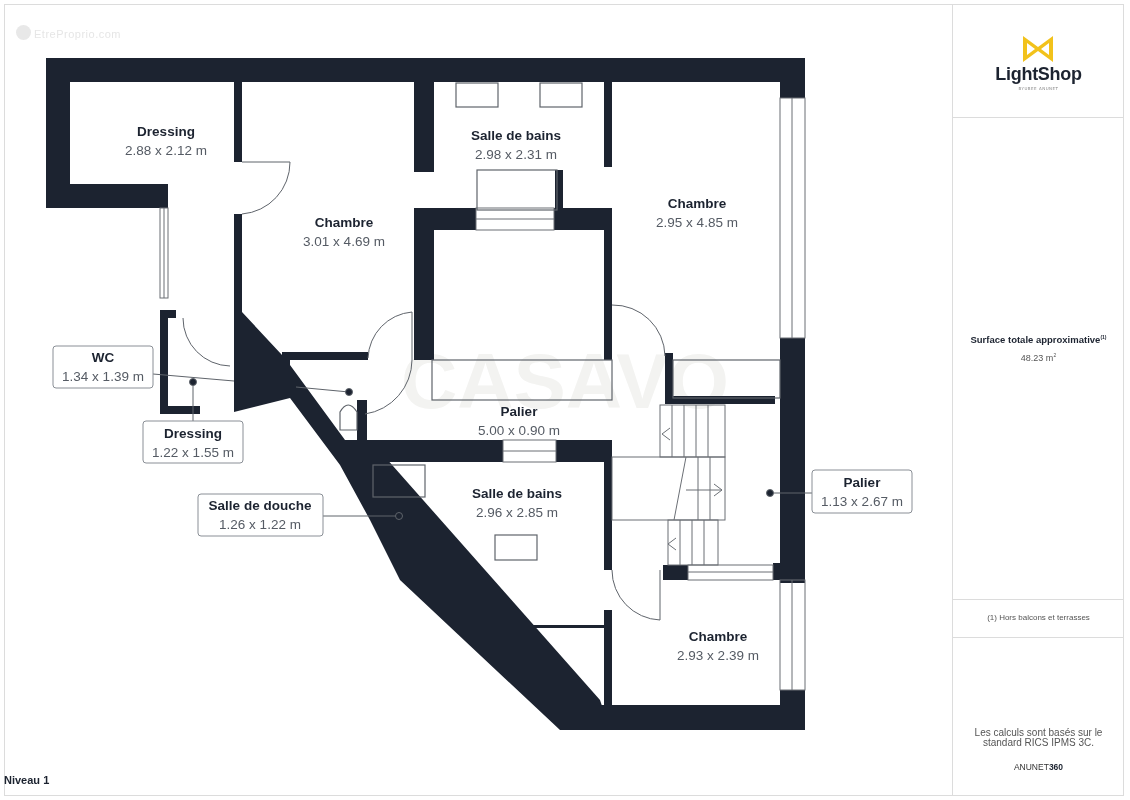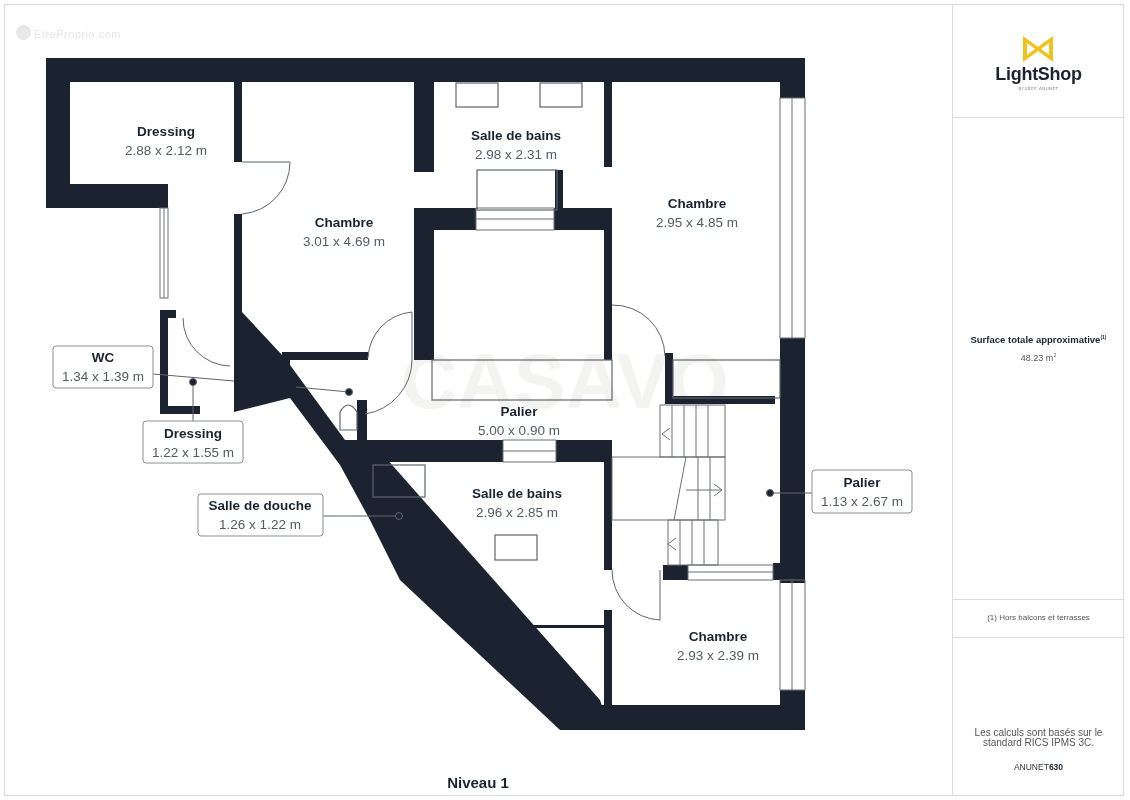--- a/index.html
+++ b/index.html
@@ -19,21 +19,21 @@
   .surface-title sup { font-size:5px; }
   .surface-value { position:absolute; left:0; width:100%; top:234px; font-size:9px; color:#555; font-family:"Liberation Sans", sans-serif; }
   .surface-value sup { font-size:5px; }
   .note-text { position:absolute; left:0; width:100%; top:13px; font-size:8px; color:#555; font-family:"Liberation Sans", sans-serif; }
   .disc-text { position:absolute; left:14px; right:14px; top:22px; font-size:7.2px; line-height:10.2px; color:#555; font-family:"Liberation Sans", sans-serif; }
   .disc-text2 { position:absolute; left:14px; right:14px; top:90px; font-size:10px; line-height:10.2px; color:#555; font-family:"Liberation Sans", sans-serif; }
   .brand { position:absolute; left:0; width:100%; top:124px; font-size:8.5px; color:#333; font-family:"Liberation Sans", sans-serif; }
   .brand b { font-weight:bold; color:#1c2330; }
   .watermark { position:absolute; left:16px; top:25px; font-family:"Liberation Sans", sans-serif; font-size:11px; color:#e6e6e6; letter-spacing:0.5px; }
   .wm-circle { display:inline-block; width:15px; height:15px; border-radius:50%; background:#e8e8e8; vertical-align:-2px; margin-right:3px; }
-  .level { position:absolute; left:0; width:948px; top:770px; text-align:center; font-family:"Liberation Sans", sans-serif; font-weight:bold; font-size:15px; color:#1c2330; }
+  .level { position:absolute; left:0; width:948px; top:770px; text-align:left; font-family:"Liberation Sans", sans-serif; font-weight:bold; font-size:11px; color:#1c2330; }
   svg text { font-family:"Liberation Sans", sans-serif; }
   .room-name { font-weight:bold; font-size:13.5px; fill:#1c2330; }
   .room-dim { font-size:13.5px; fill:#555b64; }
   .label-box { fill:#ffffff; stroke:#8a8f96; stroke-width:1; }
 </style>
 </head>
 <body>
 
 <div class="frame"></div>
 
@@ -222,15 +222,15 @@
   </div>
   <div class="sb-section sb-surface">
     <div class="surface-title"><span>Surface totale approximative</span><sup>(1)</sup></div>
     <div class="surface-value"><span>48.23 m</span><sup>2</sup></div>
   </div>
   <div class="sb-section sb-note">
     <div class="note-text">(1) Hors balcons et terrasses</div>
   </div>
   <div class="sb-section sb-disclaimer">
     <div class="disc-text2">Les calculs sont basés sur le standard RICS IPMS 3C.</div>
-    <div class="brand"><span>ANUNET</span><b>630</b></div>
+    <div class="brand"><span>ANUNET</span><b>360</b></div>
   </div>
 </div>
 
 </body></html>

